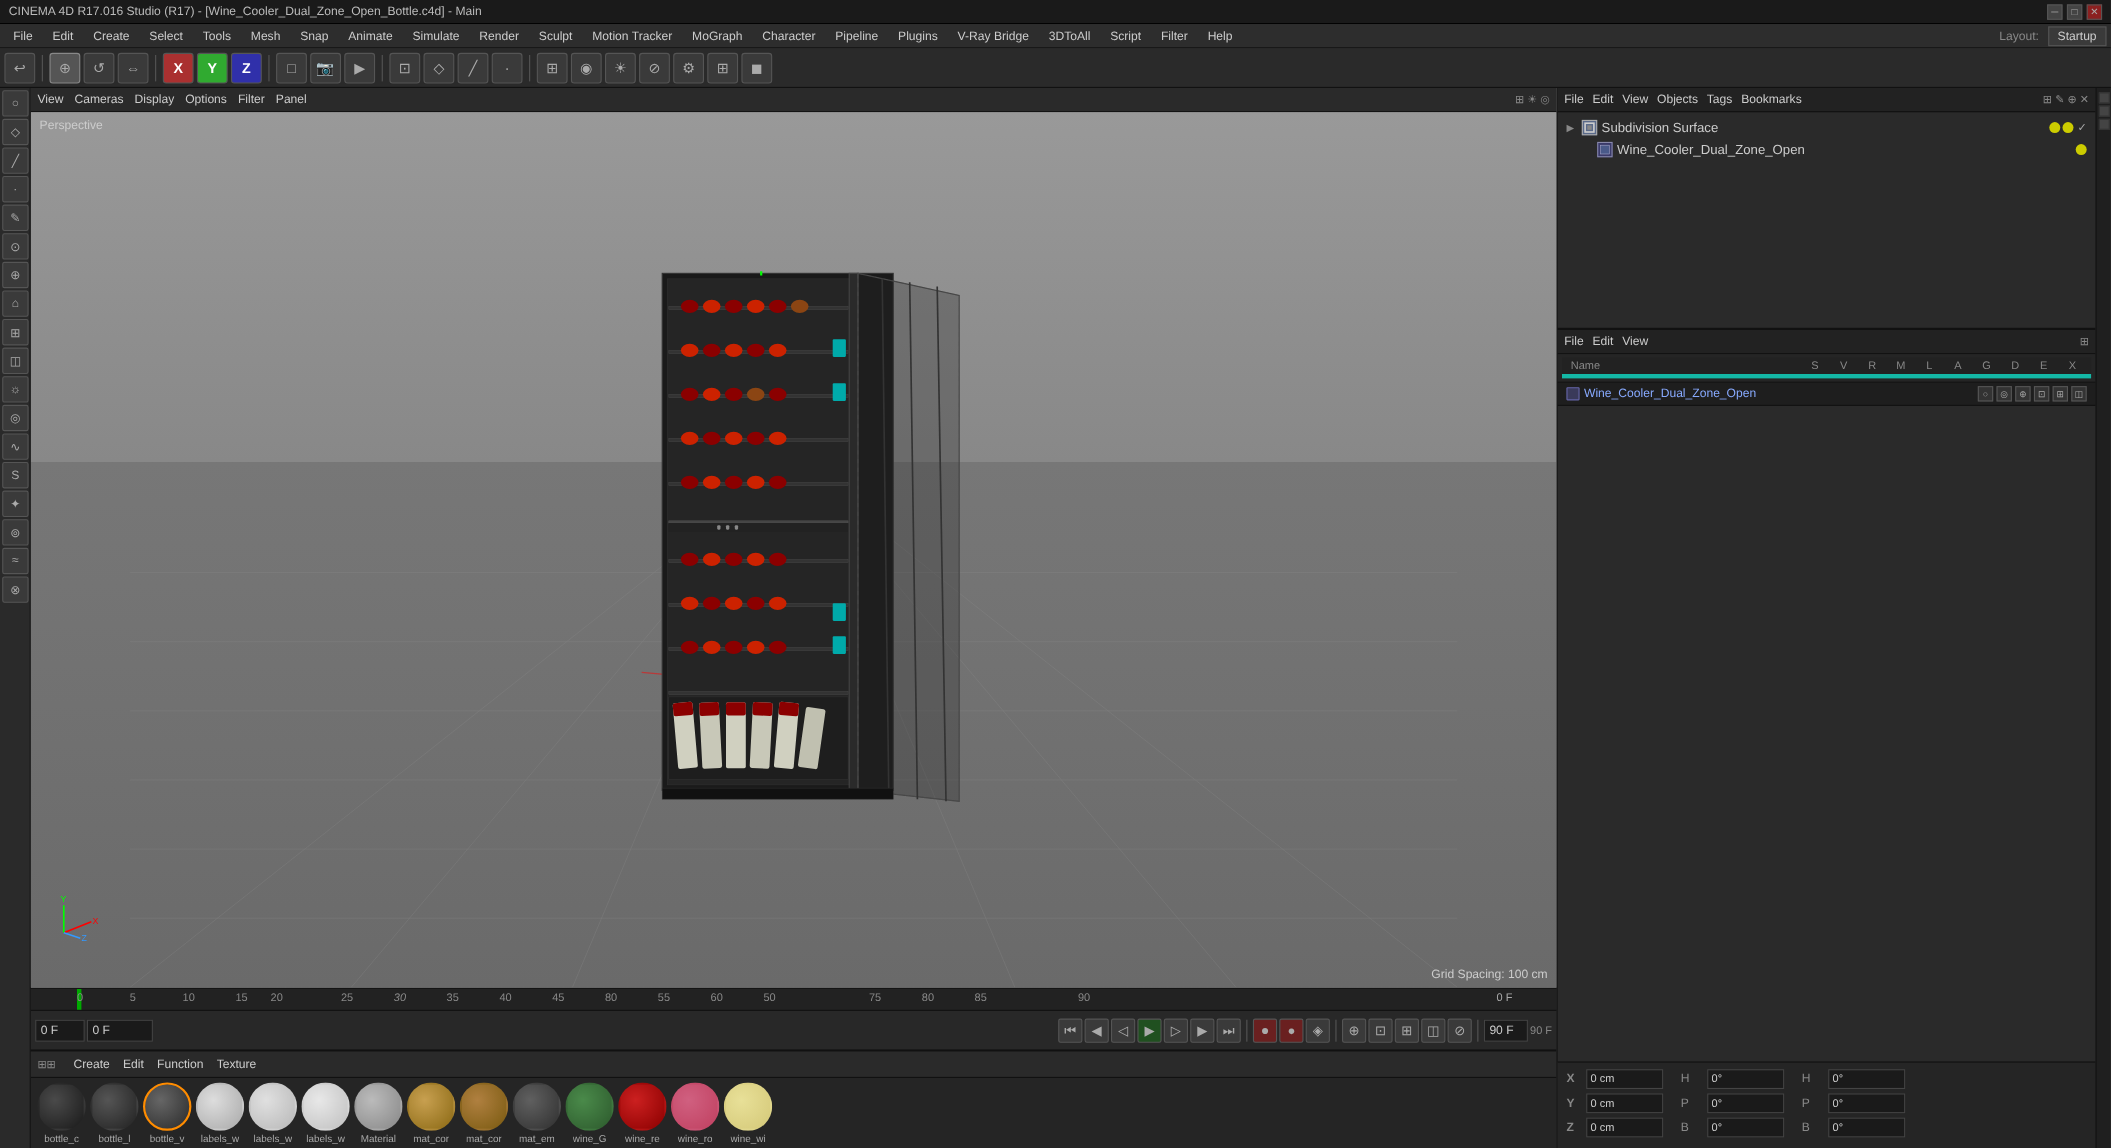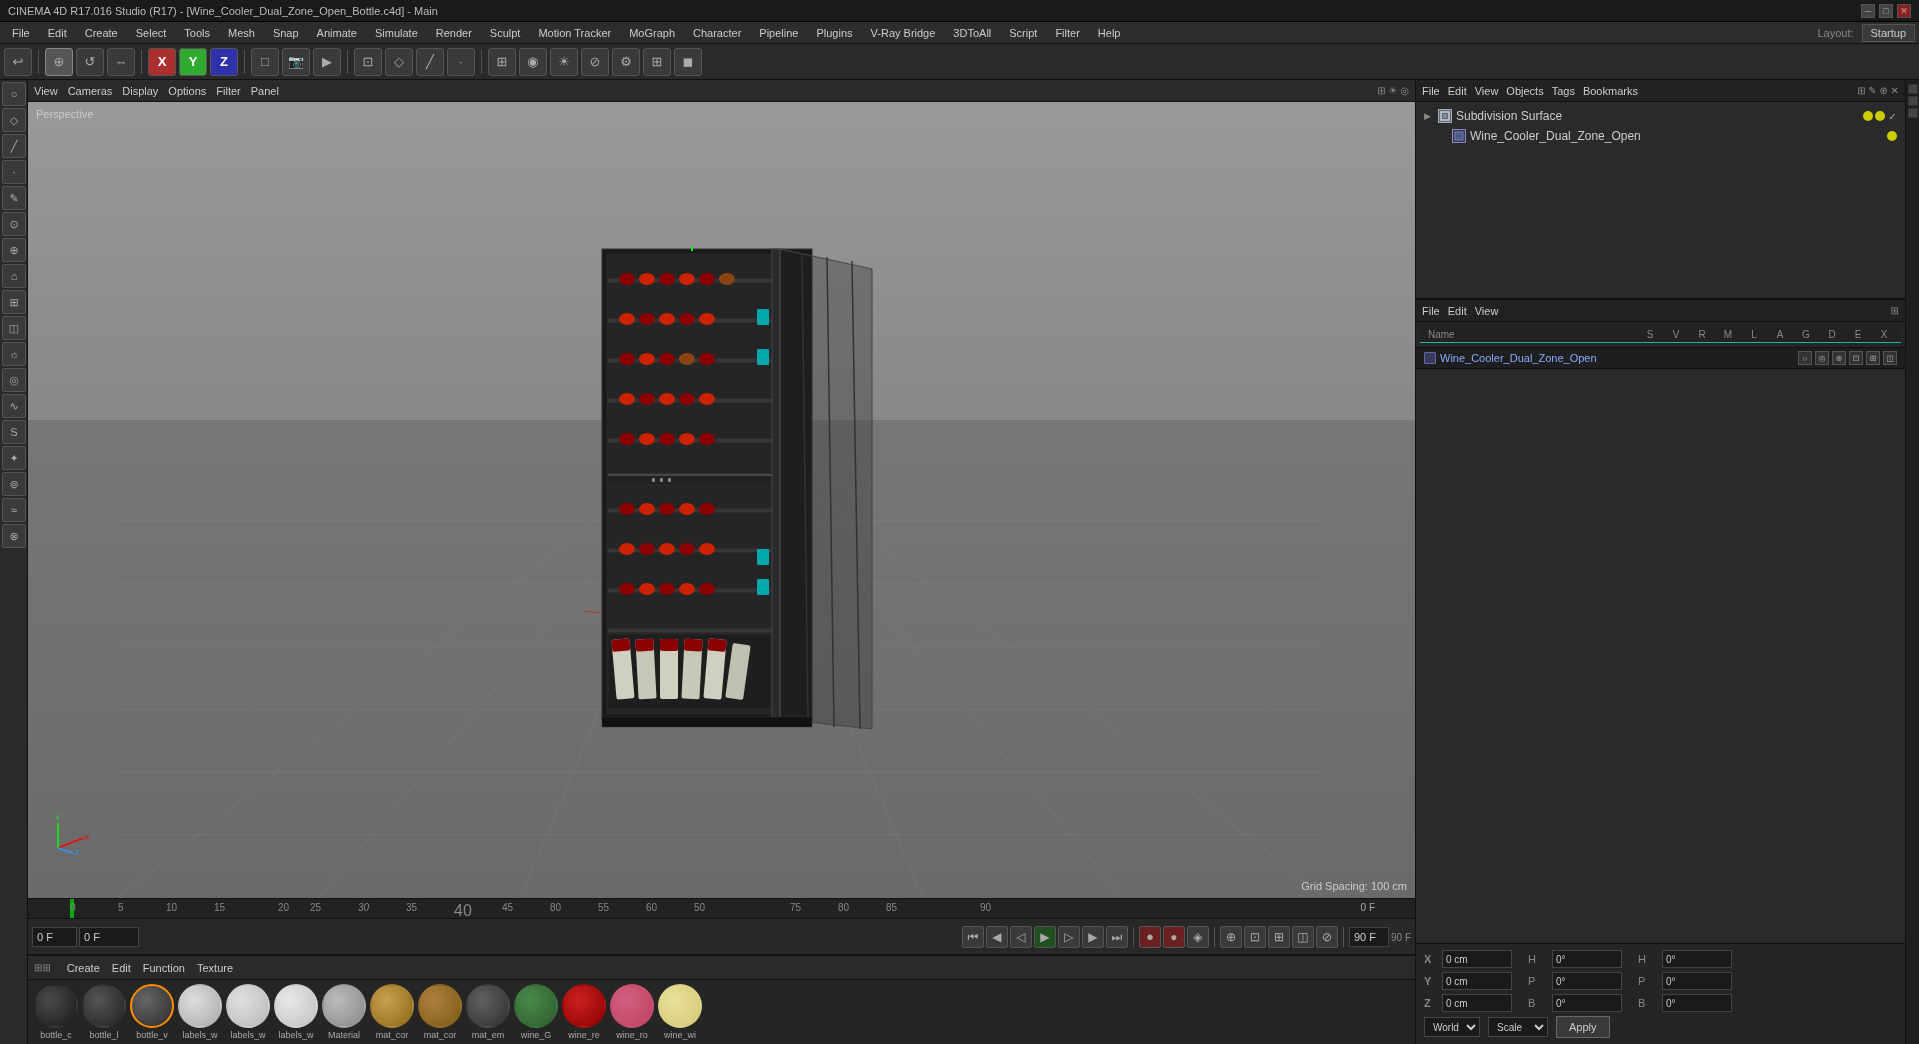--- a/index.html
+++ b/index.html
@@ -398,21 +398,21 @@
       align-items: center;
       padding: 0 4px;
       gap: 2px;
       border-bottom: 1px solid #111;
     }
     .attr-col-header {
       display: flex;
       align-items: center;
       padding: 2px 8px;
       background: #222;
-      border-bottom: 1px solid #14b8a6;
+      border-bottom: 4px solid #14b8a6;
       gap: 8px;
       font-size: 11px;
       color: #888;
     }
     #attr-content {
       flex: 1;
       padding: 4px;
       overflow-y: auto;
     }
 
@@ -785,25 +785,25 @@
     </div>
 
     <div id="timeline-area">
       <div id="timeline-ruler" style="position:relative;overflow:hidden;">
         <div class="timeline-green-bar"></div>
 
         <span style="position:absolute;left:42px;top:3px;font-size:10px;color:#888;">0</span>
         <span style="position:absolute;left:90px;top:3px;font-size:10px;color:#888;">5</span>
         <span style="position:absolute;left:138px;top:3px;font-size:10px;color:#888;">10</span>
         <span style="position:absolute;left:186px;top:3px;font-size:10px;color:#888;">15</span>
-        <span style="position:absolute;left:250px;top:3px;font-size:10px;color:#888;">20</span>
+        <span style="position:absolute;left:218px;top:3px;font-size:10px;color:#888;">20</span>
         <span style="position:absolute;left:282px;top:3px;font-size:10px;color:#888;">25</span>
         <span style="position:absolute;left:330px;top:3px;font-size:10px;color:#888;font-style:italic;">30</span>
         <span style="position:absolute;left:378px;top:3px;font-size:10px;color:#888;">35</span>
-        <span style="position:absolute;left:426px;top:3px;font-size:16px;color:#888;">40</span>
+        <span style="position:absolute;left:426px;top:3px;font-size:10px;color:#888;">40</span>
         <span style="position:absolute;left:474px;top:3px;font-size:10px;color:#888;">45</span>
         <span style="position:absolute;left:522px;top:3px;font-size:10px;color:#888;">80</span>
         <span style="position:absolute;left:570px;top:3px;font-size:10px;color:#888;">55</span>
         <span style="position:absolute;left:618px;top:3px;font-size:10px;color:#888;">60</span>
         <span style="position:absolute;left:666px;top:3px;font-size:10px;color:#888;">50</span>
         <span style="position:absolute;left:714px;top:19px;font-size:10px;color:#888;">70</span>
         <span style="position:absolute;left:762px;top:3px;font-size:10px;color:#888;">75</span>
         <span style="position:absolute;left:810px;top:3px;font-size:10px;color:#888;">80</span>
         <span style="position:absolute;left:858px;top:3px;font-size:10px;color:#888;">85</span>
         <span style="position:absolute;left:952px;top:3px;font-size:10px;color:#888;">90</span>
@@ -1034,32 +1034,20 @@
         <div class="coord-row">
           <span class="coord-label">Z</span>
           <input type="text" class="coord-field" value="0 cm" style="">
           <span class="coord-sep"></span>
           <span class="coord-field-label">B</span>
           <input type="text" class="coord-field" value="0°" style="">
           <span class="coord-sep"></span>
           <span class="coord-field-label">B</span>
           <input type="text" class="coord-field" value="0°" style="">
         </div>
-        <div class="coord-controls-row">
-          <select class="coord-select">
-            <option>World</option>
-            <option>Local</option>
-          </select>
-          <select class="coord-select">
-            <option>Scale</option>
-            <option>Move</option>
-            <option>Rotate</option>
-          </select>
-          <button class="apply-btn">Apply</button>
-        </div>
       </div>
     </div>
 
   </div>
 
   <div id="right-strip">
     <div class="strip-btn"></div>
     <div class="strip-btn"></div>
     <div class="strip-btn"></div>
   </div>

